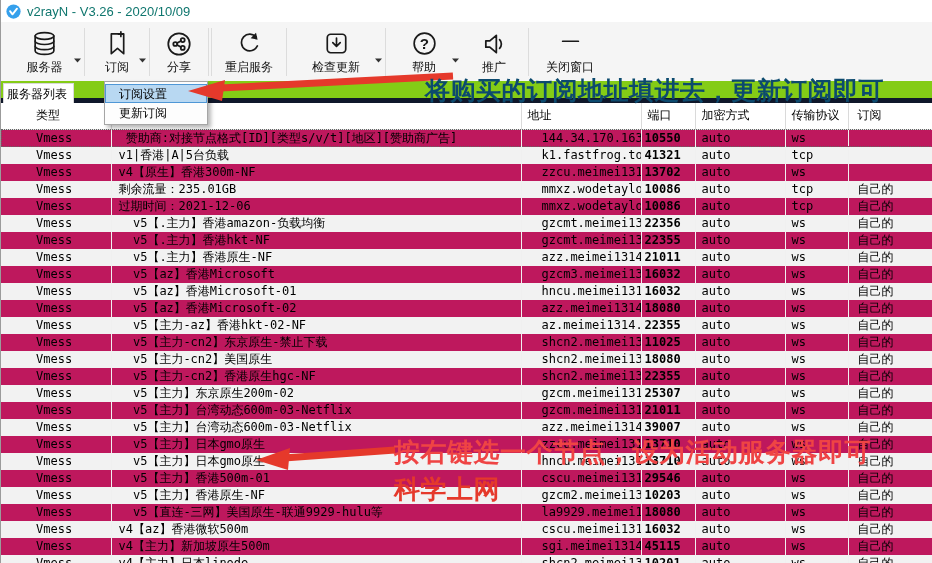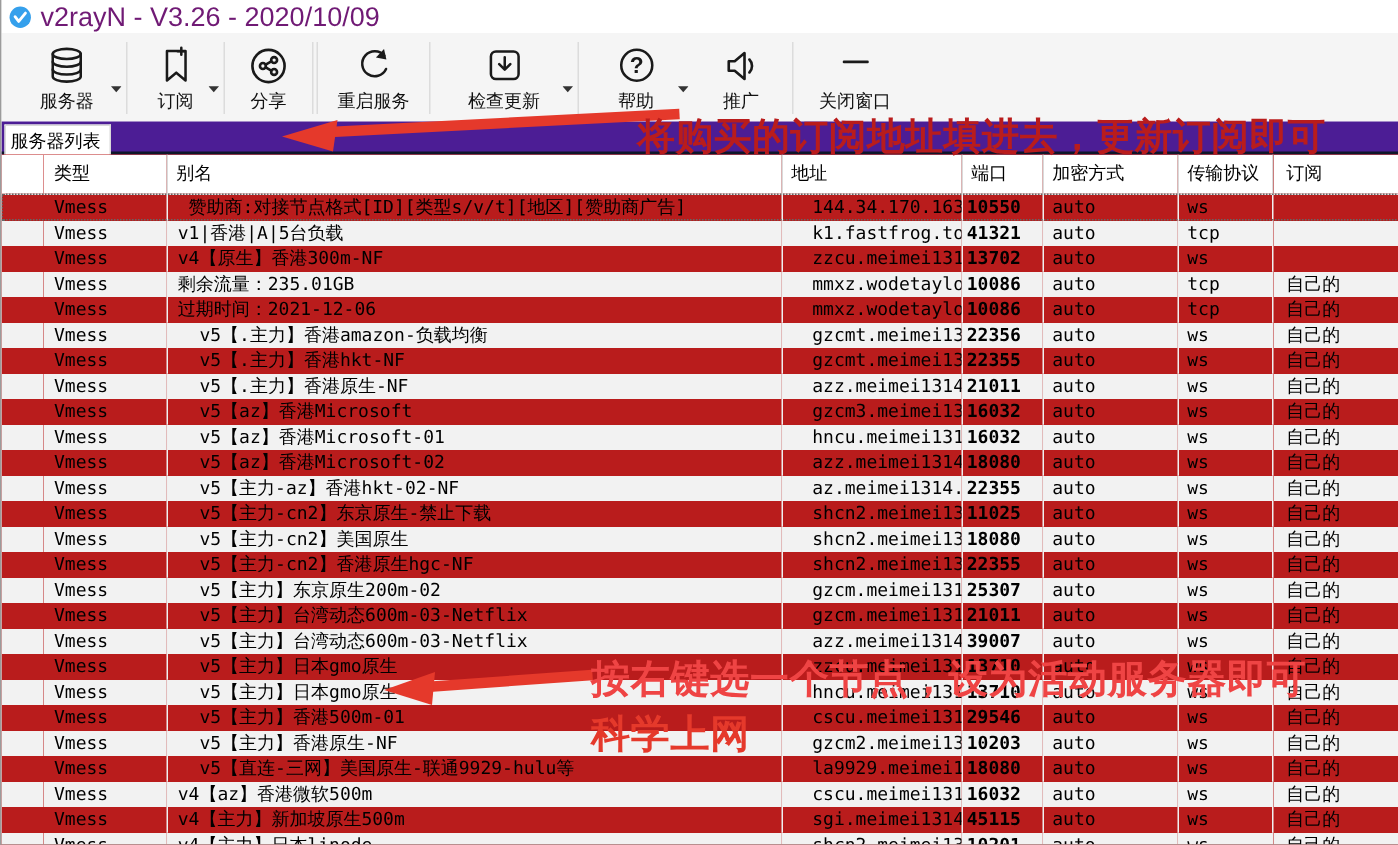--- a/index.html
+++ b/index.html
@@ -5,39 +5,39 @@
   * { margin:0; padding:0; box-sizing:border-box; }
   html,body { background:#888; }
   #app {
     position:relative; width:932px; height:563px; background:#fff;
     font-family:"Liberation Sans", sans-serif; overflow:hidden;
     border-left:1px solid #9b9b9b; color:#000;
   }
   
   .titlebar { position:absolute; left:0; top:0; width:932px; height:22px; background:#fff; display:flex; align-items:center; }
   .app-icon { width:15px; height:15px; margin:0 6px 0 5px; }
-  .title-text { font-size:18px; color:#701a75; }
+  .title-text { font-size:13px; color:#0f766e; }
   
   .toolbar { position:absolute; left:0; top:22px; width:932px; height:59px; background:#f5f5f5; display:flex; align-items:flex-start; padding:3px 0 0 5px; }
   .tb-btn { position:relative; height:53px; display:flex; flex-direction:column; align-items:center; justify-content:flex-start; padding-top:2px; cursor:default; }
   .tb-icon { height:33px; display:flex; align-items:center; justify-content:center; }
   .tb-icon svg { display:block; }
   .tb-label { font-size:12px; line-height:15px; color:#111; white-space:nowrap;text-align:right; }
   .tb-arrow { position:absolute; right:2px; top:24px; }
   .tb-sep { width:1px; height:48px; background:#dcdcdc; margin:3px 1px 0 1px; }
   [data-name="servers-button"]{width:77px;} [data-name="subscription-button"]{width:62px;}
   [data-name="share-button"]{width:56px;} [data-name="settings-button"]{width:86px;}
   [data-name="restart-service-button"]{width:72px;} [data-name="check-update-button"]{width:96px;}
   [data-name="help-button"]{width:74px;} [data-name="promotion-button"]{width:66px;}
   [data-name="close-window-button"]{width:80px;}
   
-  .tabstrip { position:absolute; left:0; top:81px; width:932px; height:22px; background:#4c1d95; border-bottom:2px solid #0f172a; }
+  .tabstrip { position:absolute; left:0; top:81px; width:932px; height:22px; background:#84cc16; border-bottom:5px solid #0f172a; }
   .tab { position:absolute; left:2px; top:2px; padding:2px 6px 3px 3px; font-size:12px; border:1px solid #d9d9d9; border-bottom:none; background:#fff; }
   
-  .tablewrap { position:absolute; left:0; top:103px; width:932px; height:460px; overflow:hidden; background:#b91c1c; }
+  .tablewrap { position:absolute; left:0; top:103px; width:932px; height:460px; overflow:hidden; background:#be185d; }
   table { border-collapse:collapse; table-layout:fixed; width:932px; }
   th { height:26px; font-size:12px; font-weight:normal; text-align:left; vertical-align:bottom; padding:0 0 5px 6px; border-right:1px solid #dadada; border-bottom:1px solid #e2e2e2; background:#fff; white-space:nowrap; overflow:hidden; }
   th:first-child { border-right:none; }
   td { height:16px; font-size:12px; font-family:"DejaVu Sans Mono","Liberation Mono",monospace; padding:0 0 0 6px; white-space:pre; overflow:hidden; border-right:1px solid #f0f0f0; }
   td:first-child { border-right:none; }
   tr.alt td { background:#f2f2f2; }
   tr.focused { outline:1px dotted #666; outline-offset:-1px; }
   td.c-type { padding-left:7px; } td.c-name { padding-left:7px; }
   td.c-addr { padding-left:20px; } td.c-port { padding-left:3px;font-weight:bold; }
   td.c-sub  { padding-left:9px; }
@@ -449,31 +449,35 @@
             <td class="c-addr" data-name="cell-address">shcn2.meimei131...</td>
             <td class="c-port" data-name="cell-port">10201</td>
             <td class="c-enc" data-name="cell-encryption">auto</td>
             <td class="c-net" data-name="cell-transport">ws</td>
             <td class="c-sub" data-name="cell-subscription">自己的</td>
           </tr>
         </tbody>
     </table>
   </div>
 
+  <div class="menu" data-name="subscription-menu">
+      <div class="menu-item hl" data-name="menu-item-subscription-settings">订阅设置</div>
+      <div class="menu-item" data-name="menu-item-update-subscription">更新订阅</div>
+    </div>
 
   <svg class="arrow-layer" data-name="annotation-arrows">
     <g data-name="arrow-to-subscription-settings">
       <line x1="452" y1="76" x2="219" y2="88" stroke-width="7" class="red-stroke" stroke="#e5392b"></line>
       <polygon points="187,91 224,80 221,101" class="red-fill" fill="#e5392b"></polygon>
     </g>
     <g data-name="arrow-to-node-row">
       <line x1="394" y1="450" x2="283" y2="458" stroke-width="7" class="red-stroke" stroke="#e5392b"></line>
       <polygon points="255,460 289,448 287,470" class="red-fill" fill="#e5392b"></polygon>
     </g>
   </svg>
 
-  <div class="anno anno-top red-anno" data-name="annotation-subscription" style="color: #b91c1c;">将购买的订阅地址填进去，更新订阅即可</div>
+  <div class="anno anno-top red-anno" data-name="annotation-subscription" style="color: #0c4a6e;">将购买的订阅地址填进去，更新订阅即可</div>
   <div class="anno anno-bottom" data-name="annotation-node">
     <div class="red-anno" data-name="annotation-node-line1" style="color: #ef4444;">按右键选一个节点，设为活动服务器即可</div>
     <div class="red-anno" data-name="annotation-node-line2" style="color: rgb(229, 57, 43);">科学上网</div>
   </div>
 
 </div>
 
 </body></html>

